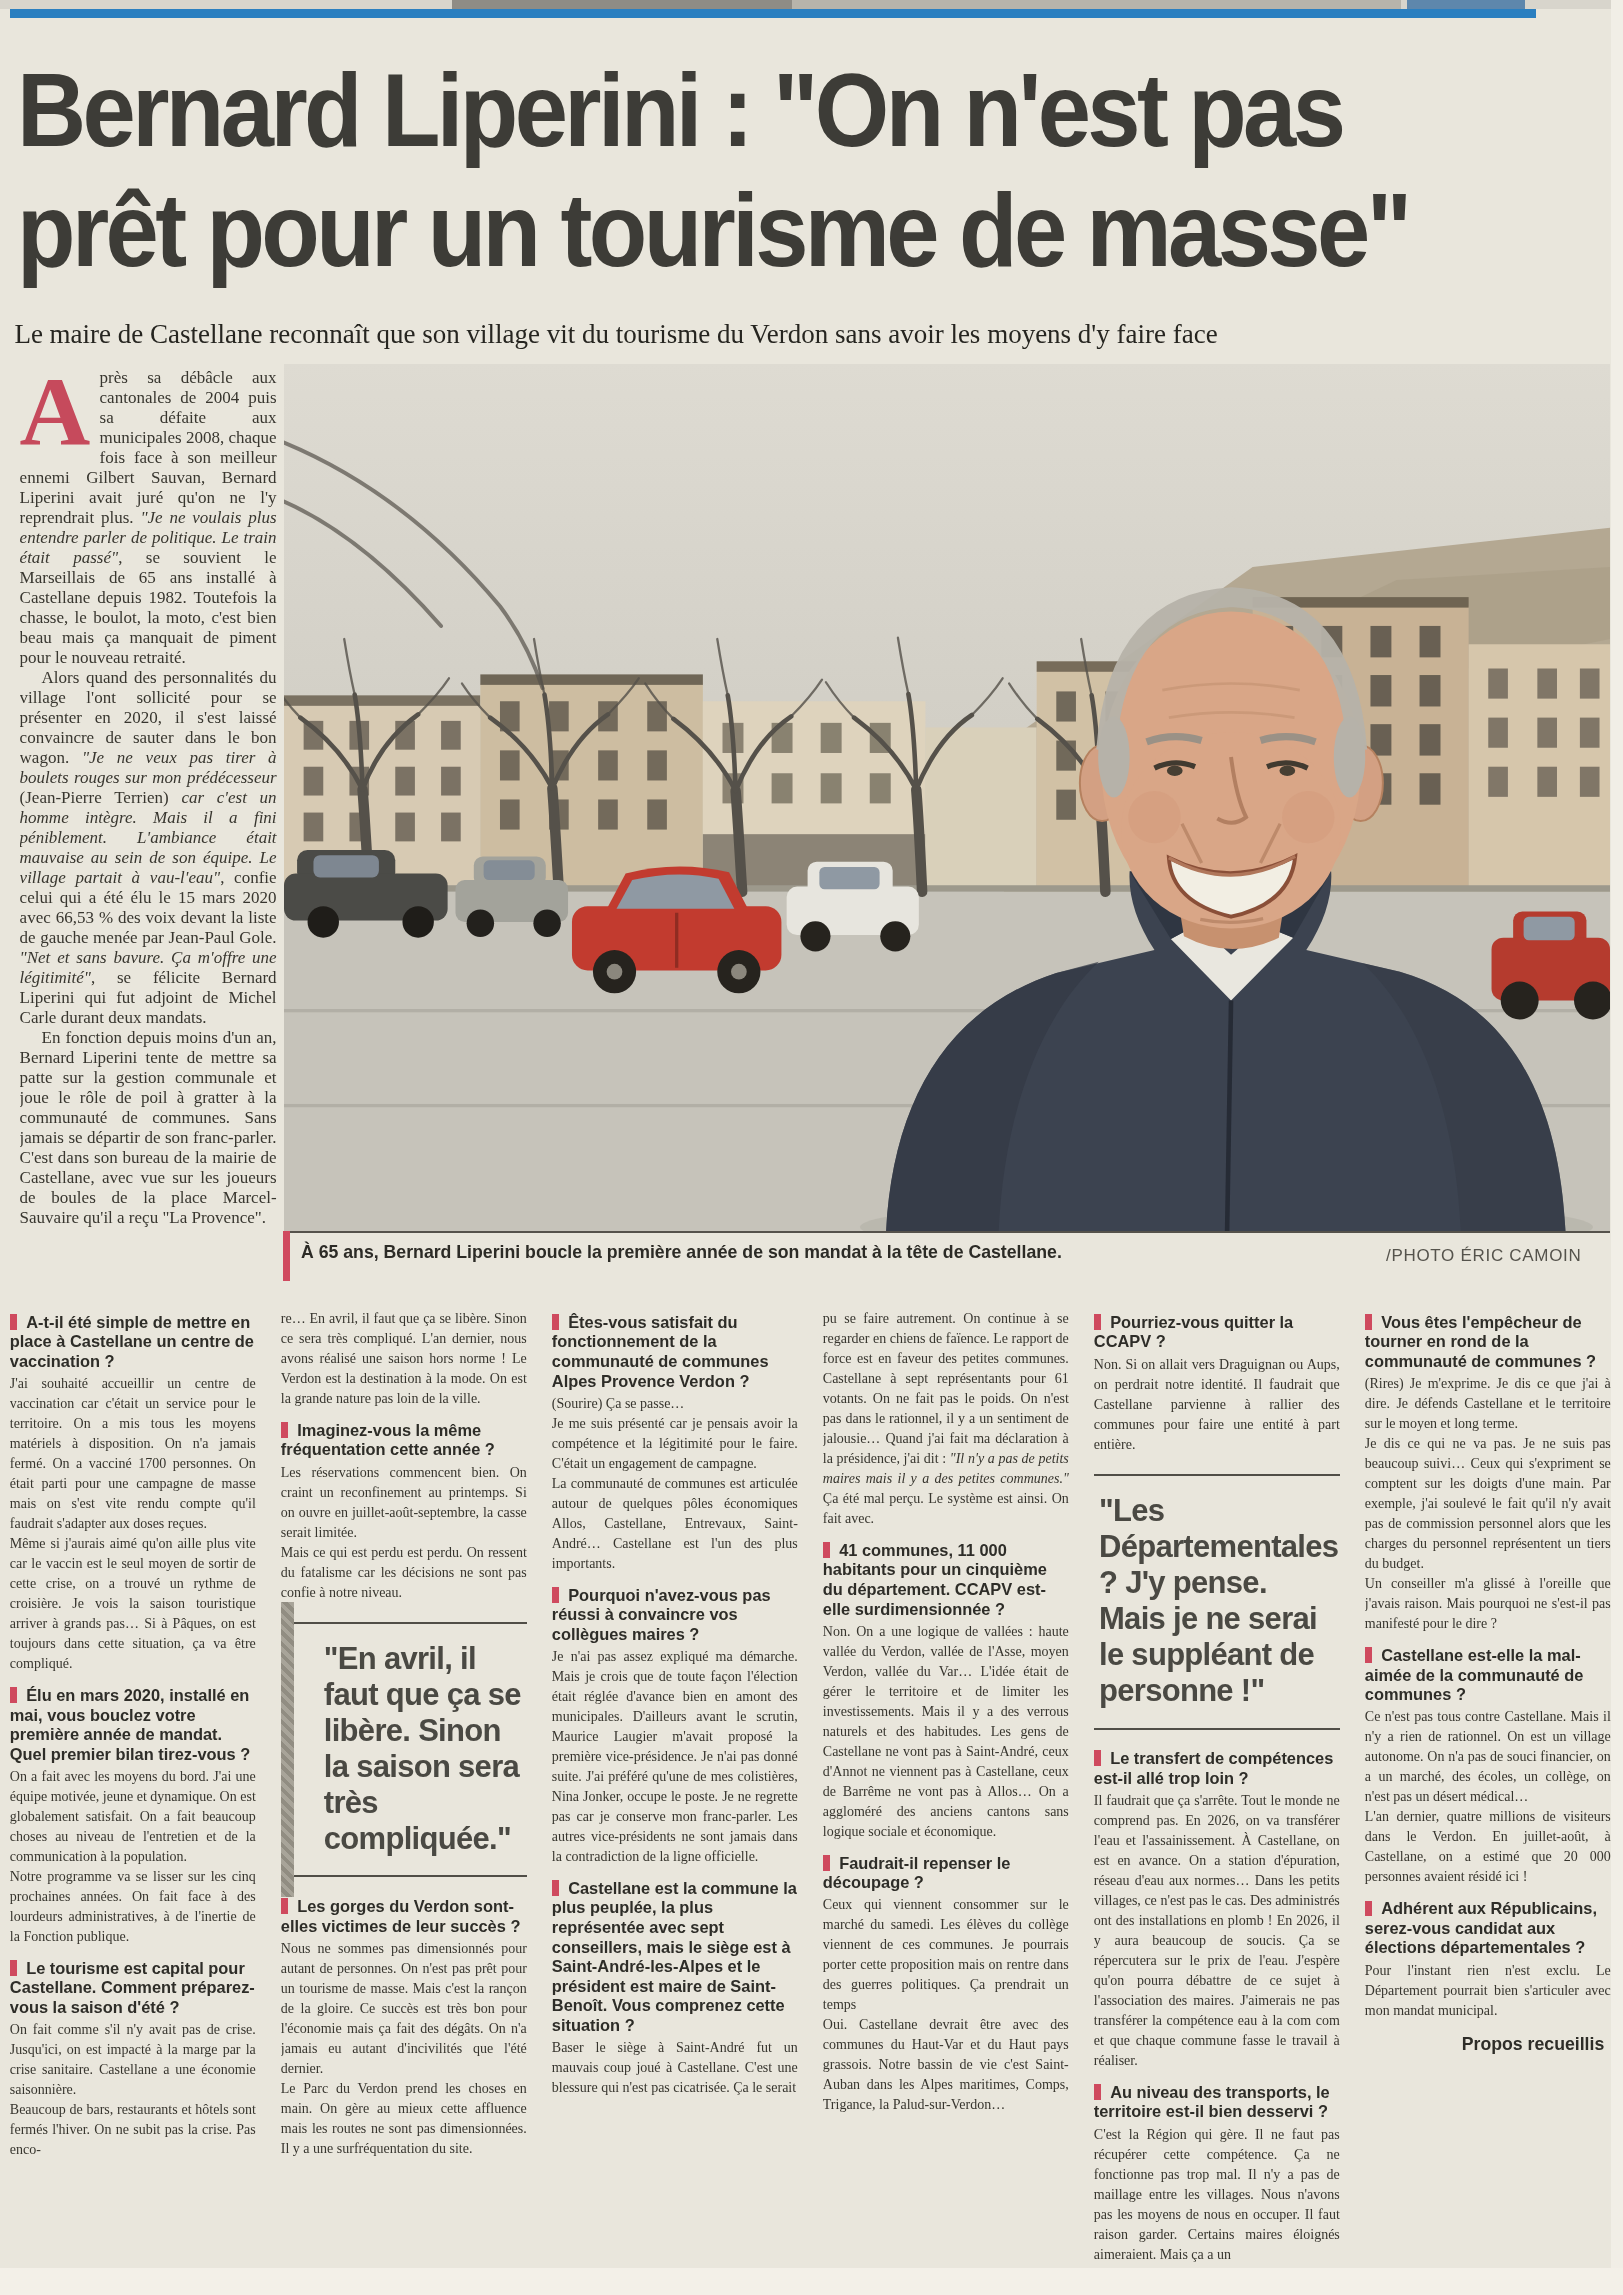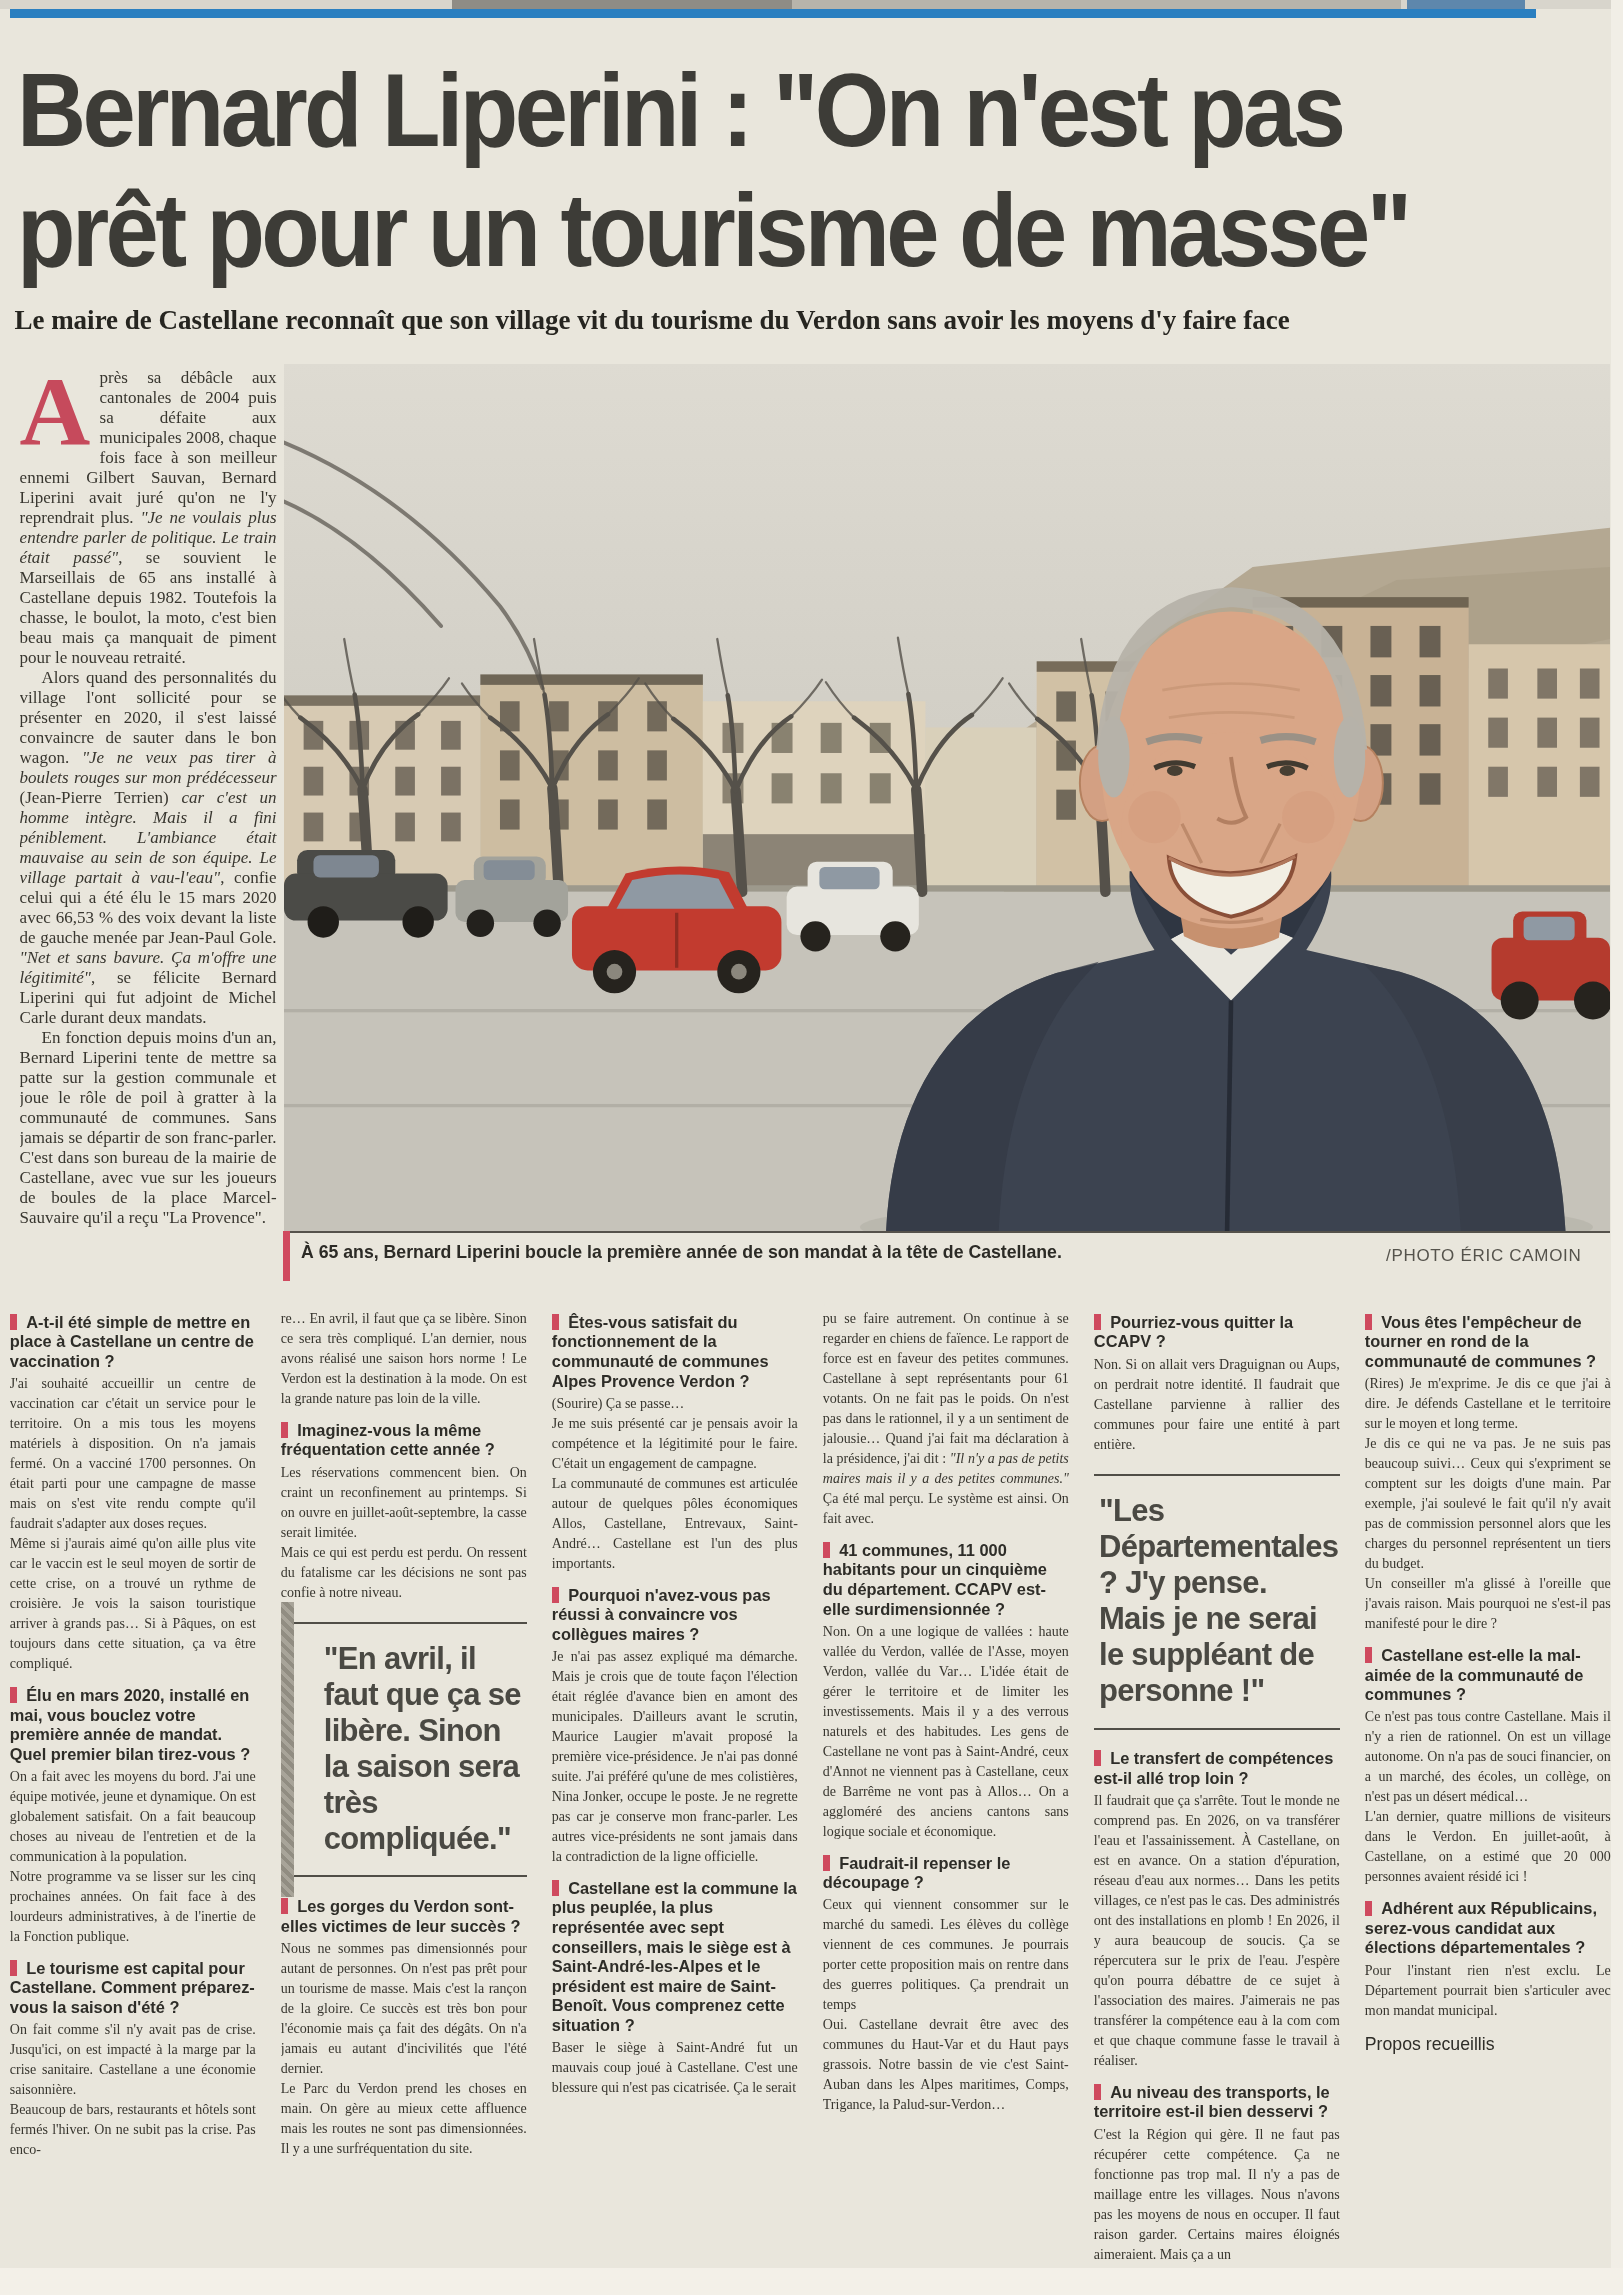--- a/index.html
+++ b/index.html
@@ -11,22 +11,22 @@
   .top-strip .seg2{position:absolute;left:792px;top:0;width:609px;height:8.5px;background:#b7b4ab;}
   .top-strip .seg3{position:absolute;left:1407px;top:0;width:118px;height:8.5px;background:#5e87ac;}
   .right-strip{position:absolute;right:0;top:0;width:11.8px;height:2295px;background:#f1eee6;}
   .bottom-band{position:absolute;left:0;bottom:0;width:1623px;height:27.5px;background:#f3f0e8;}
   .blue-bar{position:absolute;left:9.8px;top:8.5px;width:1526px;height:9.8px;background:#2a7fc0;}
 
   .headline{position:absolute;left:17px;top:37px;width:1591px;font-family:"Liberation Sans",sans-serif;
             font-weight:bold;color:#3d3c37;}
   .headline .hl{display:inline-block;font-size:103px;line-height:120px;letter-spacing:-3.9px;
                 transform:scaleX(.93);transform-origin:left;white-space:nowrap;}
-  .subhead{position:absolute;left:14.4px;top:305px;width:1597px;font-family:"Liberation Serif",serif;
-           font-weight:bold;font-size:27px;line-height:30px;color:#262520;}
+  .subhead{position:absolute;left:14.4px;top:319px;width:1597px;font-family:"Liberation Serif",serif;
+           font-weight:normal;font-size:27px;line-height:30px;color:#262520;}
 
   
   .intro{position:absolute;left:19.6px;top:368px;width:257px;height:931px;overflow:hidden;
          font-size:17px;line-height:20px;text-align:justify;color:#38362f;}
   .intro p{margin:0;}
   .intro p + p{text-indent:22px;}
   .dropcap{float:left;font-family:"Liberation Serif",serif;font-weight:bold;font-size:98px;
            line-height:76px;color:#c64a5c;margin:5.2px 9.2px 0 0;}
   .it{font-style:italic;}
 
@@ -46,21 +46,21 @@
             color:#2e2d28;margin:11.8px 0 2.6px;text-align:left;}
   .qa-col .question:first-child{margin-top:3.9px;}
   .qbullet{display:inline-block;width:7.2px;height:15.7px;background:#cf4a5e;margin-right:9.2px;vertical-align:-2px;}
   .answer{font-size:14px;line-height:20px;text-align:justify;margin:0;color:#37352e;}
   .pullquote{position:relative;font-family:"Liberation Sans",sans-serif;font-weight:bold;font-size:31px;
              line-height:36px;color:#4a4943;border-top:2px solid #504e47;border-bottom:2px solid #504e47;
              padding:17px 2.6px 18.3px 5.2px;margin:19.6px 0;letter-spacing:-0.7px;}
   .pullquote--bar{padding-left:43px;}
   .pullquote--bar::before{content:"";position:absolute;left:0;top:-22px;bottom:-22px;width:13px;
              background:repeating-linear-gradient(45deg,#a8a499 0 3.9px,#918d82 3.9px 7.9px);}
-  .signature{font-family:"Liberation Sans",sans-serif;font-weight:normal;font-size:17.7px;
+  .signature{font-family:"Liberation Sans",sans-serif;font-weight:bold;font-size:17.7px;text-align:right;
              margin:13px 6.5px 0 0;color:#2e2d28;}
 </style>
 </head>
 <body>
 
 <div class="page">
 
   <div class="top-strip">
     <div class="seg1"></div>
     <div class="seg2"></div>

